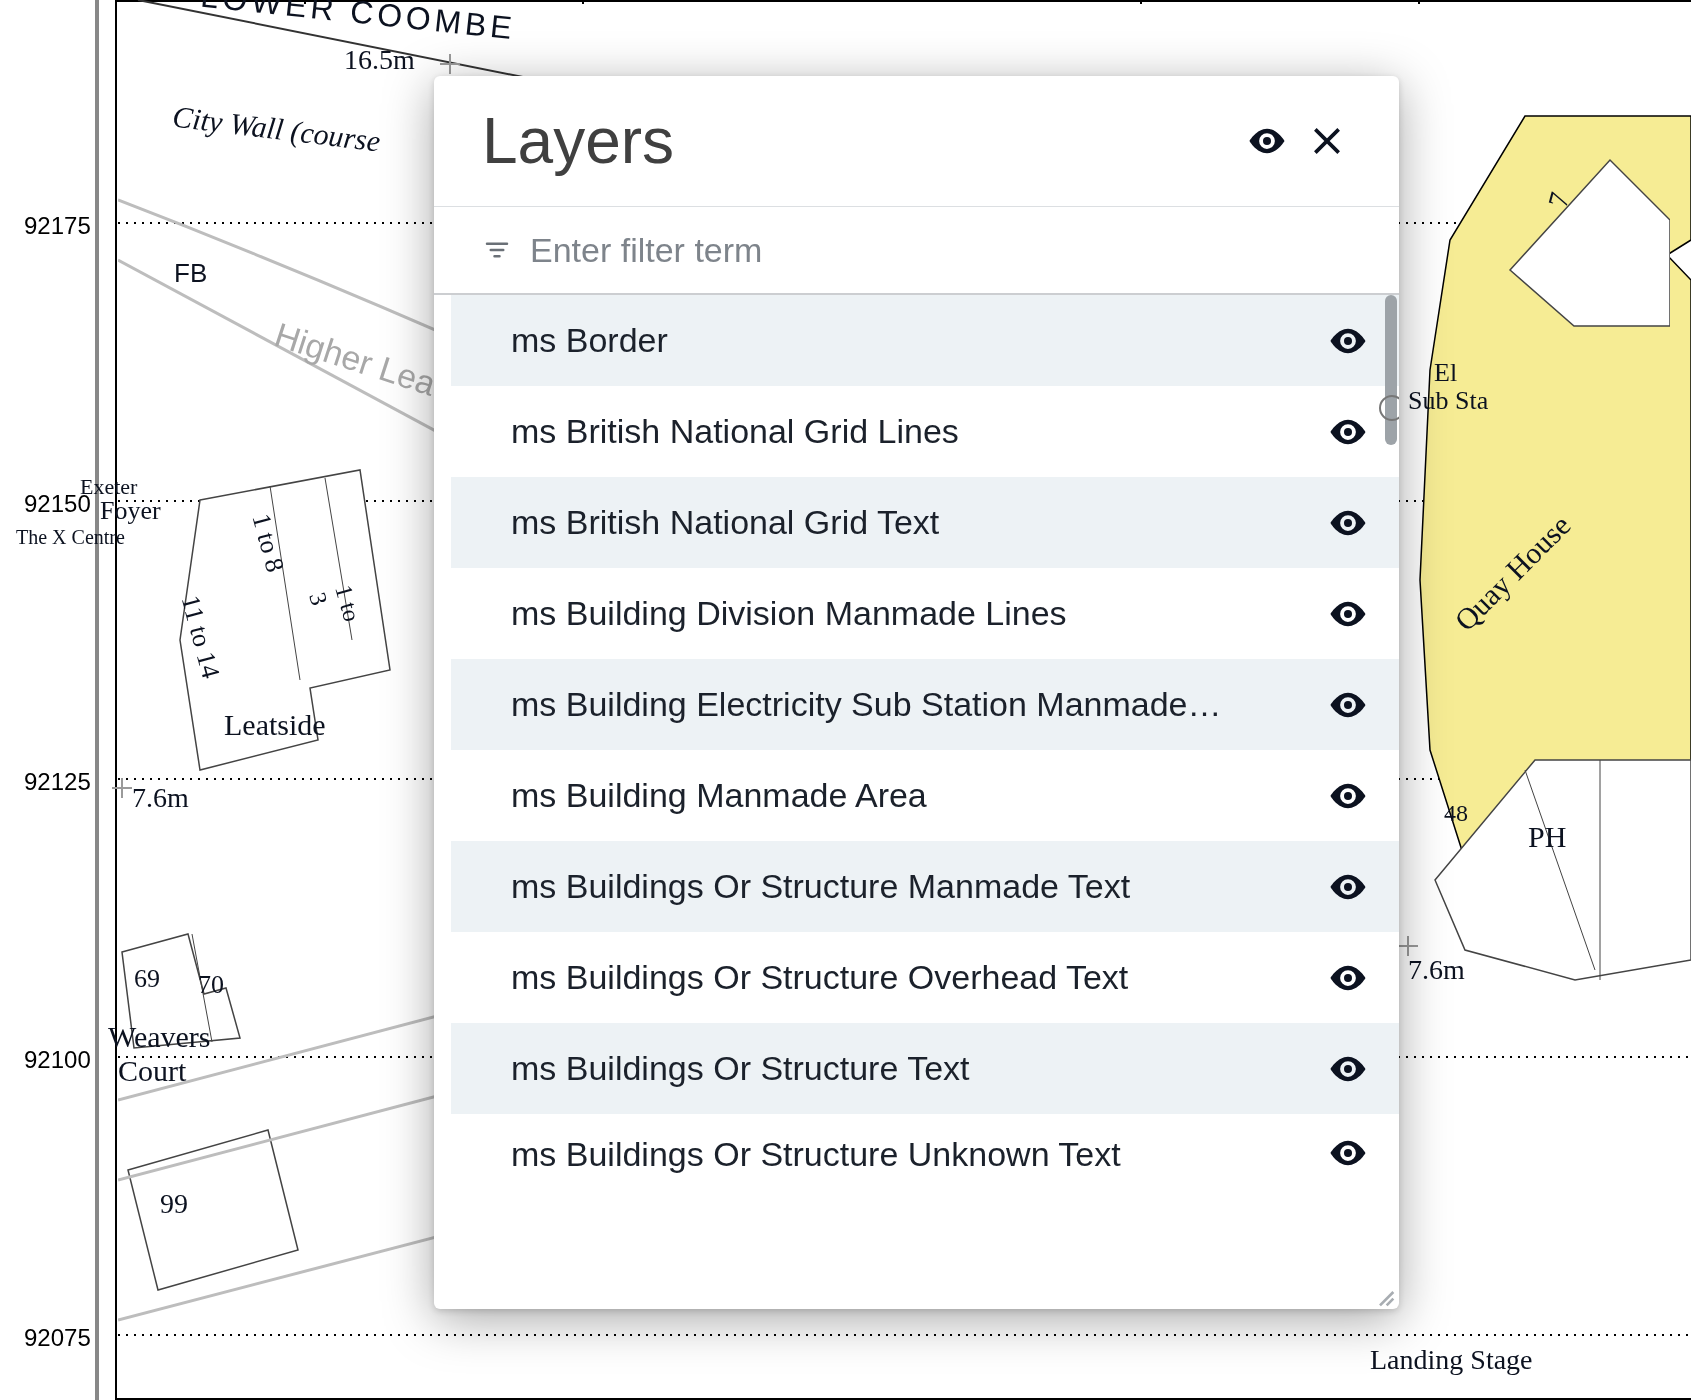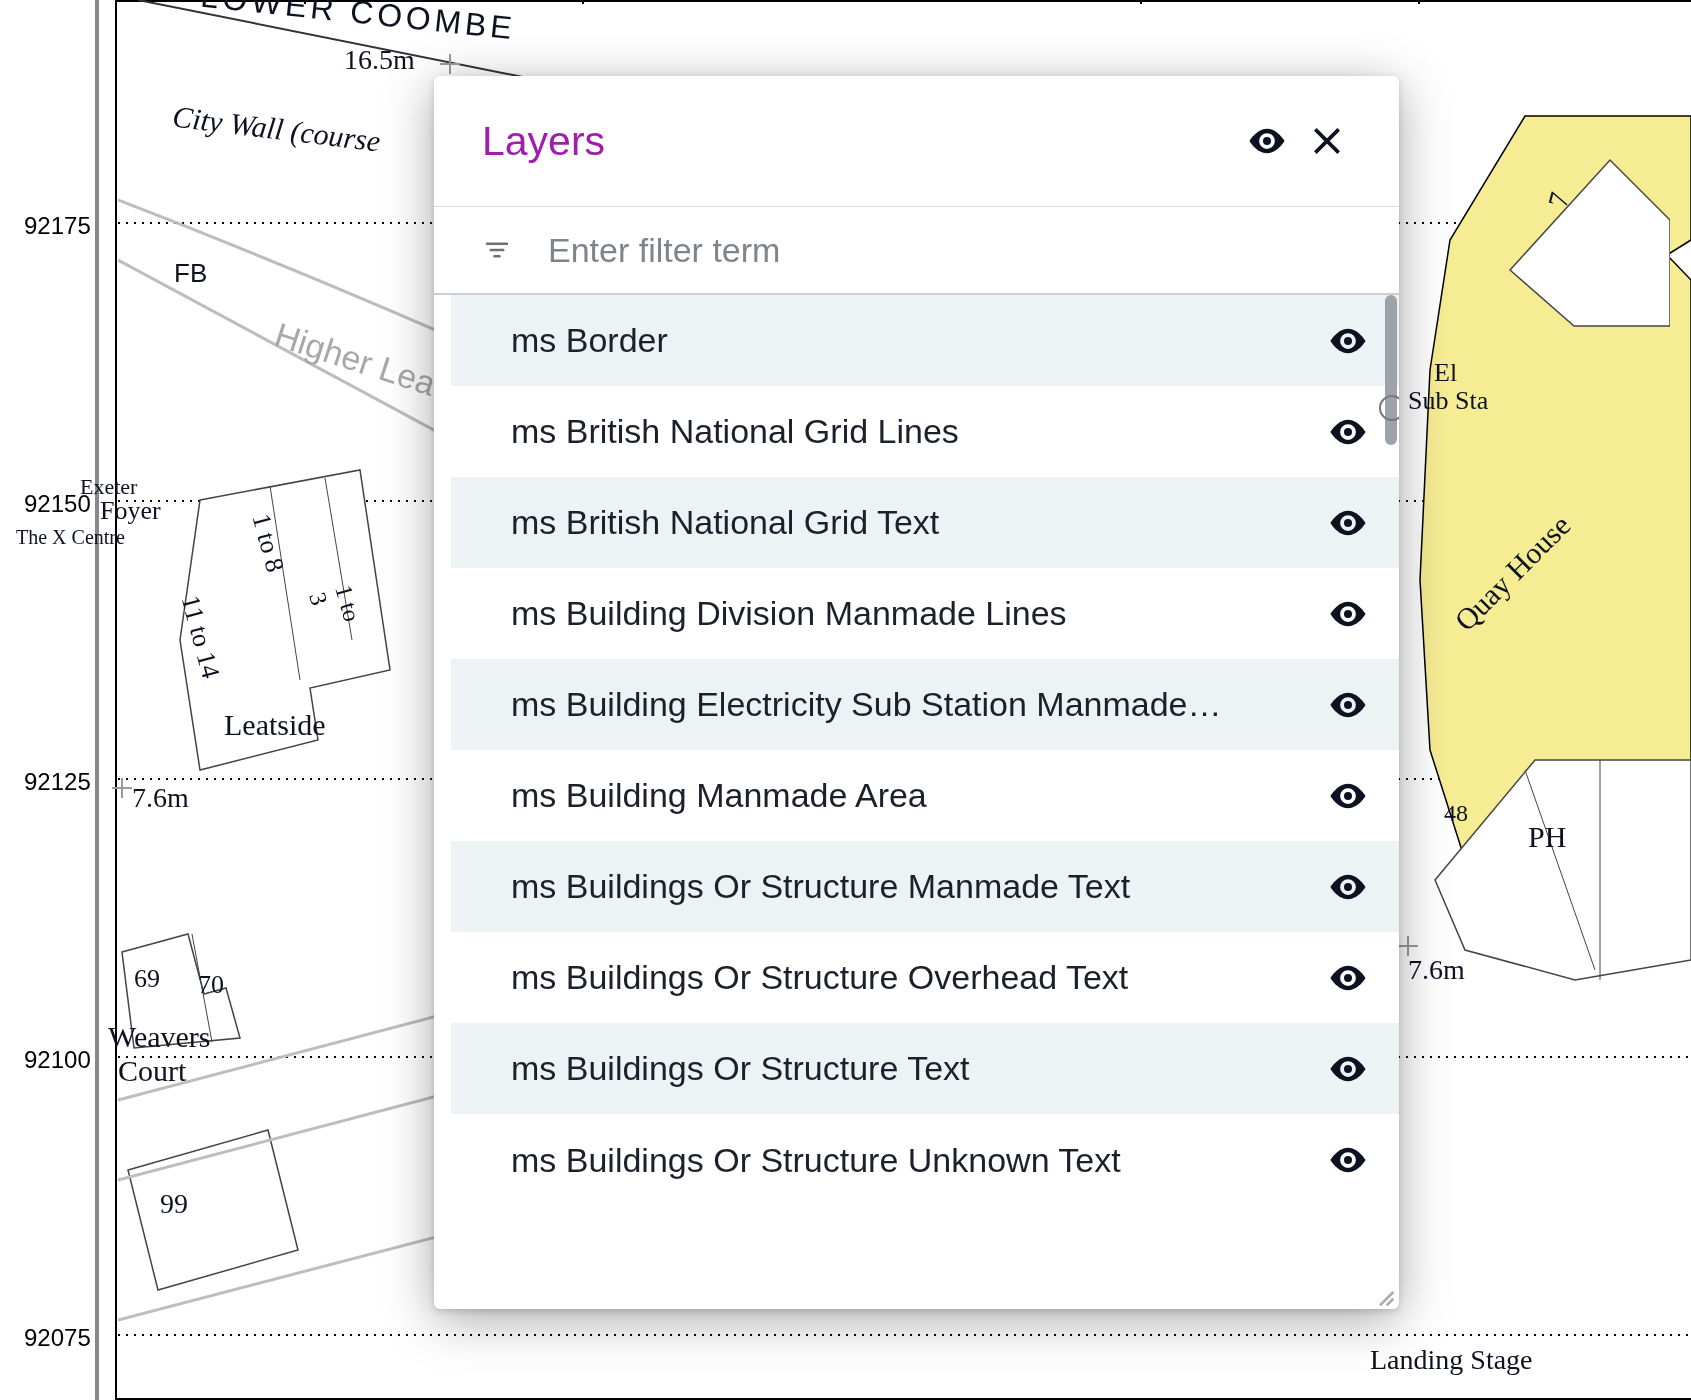--- a/index.html
+++ b/index.html
@@ -27,25 +27,25 @@
   .cross::before,.cross::after{content:"";position:absolute;background:#9a9a9a;}
   .cross::before{left:9px;top:0;width:2px;height:20px;}
   .cross::after{top:9px;left:0;height:2px;width:20px;}
   
   .panel{position:absolute;left:434px;top:76px;width:965px;height:1233px;
          background:#fff;border-radius:6px;
          box-shadow:0 10px 50px rgba(0,0,0,.35),0 2px 6px rgba(0,0,0,.15);
          display:flex;flex-direction:column;}
   .panel-header{height:130px;display:flex;align-items:center;padding:0 42px 0 48px;
                 border-bottom:1px solid #dcdfe2;}
-  .panel-title{flex:1;font-size:41px;font-weight:300;color:#a21caf;}
+  .panel-title{flex:1;font-size:64px;font-weight:300;color:#404040;}
   .hdr-btn{width:60px;height:60px;display:flex;align-items:center;justify-content:center;
            cursor:pointer;}
   .filter-bar{height:86px;border-bottom:2px solid #ccced1;display:flex;align-items:center;
-              padding:0 48px;gap:34px;}
+              padding:0 48px;gap:16px;}
   .filter-icon{font-size:30px;color:#6a7077;transform:scaleX(-1);}
   .filter-input{flex:1;border:none;font-size:34px;outline:none;color:#333;}
   .filter-input::placeholder{color:#7e848b;}
   .list{flex:1;overflow:hidden;position:relative;margin-left:17px;}
   .row{height:91px;display:flex;align-items:center;padding:0 30px 0 60px;
        font-size:34px;color:#1b212b;}
   .row:nth-child(odd){background:#edf2f5;}
   .row:nth-child(even){background:#fff;}
   .row span.lbl{flex:1;overflow:hidden;text-overflow:ellipsis;white-space:nowrap;padding-right:20px;}
   .eye{width:42px;height:42px;cursor:pointer;display:block;}
@@ -233,21 +233,21 @@
           <circle cx="12" cy="12" r="2.3" fill="#0c1220"></circle>
         </svg>
     </div>
     <div class="row">
       <span class="lbl">ms Buildings Or Structure Text</span>
       <svg class="eye" viewBox="0 0 24 24">
           <path fill="#0c1220" d="M12 5C6 5 2 12 2 12s4 7 10 7 10-7 10-7-4-7-10-7zm0 11.5A4.5 4.5 0 1 1 16.5 12 4.5 4.5 0 0 1 12 16.5z"></path>
           <circle cx="12" cy="12" r="2.3" fill="#0c1220"></circle>
         </svg>
     </div>
-    <div class="row" style="height:60px;align-items:center;padding-top:16px">
+    <div class="row" style="height:60px;align-items:flex-end;padding-top:0">
       <span class="lbl">ms Buildings Or Structure Unknown Text</span>
       <svg class="eye" viewBox="0 0 24 24">
           <path fill="#0c1220" d="M12 5C6 5 2 12 2 12s4 7 10 7 10-7 10-7-4-7-10-7zm0 11.5A4.5 4.5 0 1 1 16.5 12 4.5 4.5 0 0 1 12 16.5z"></path>
           <circle cx="12" cy="12" r="2.3" fill="#0c1220"></circle>
         </svg>
     </div>
 
     <div class="scrollbar"></div>
     <div class="cursor" style="right:-6px;top:100px"></div>
   </div>

